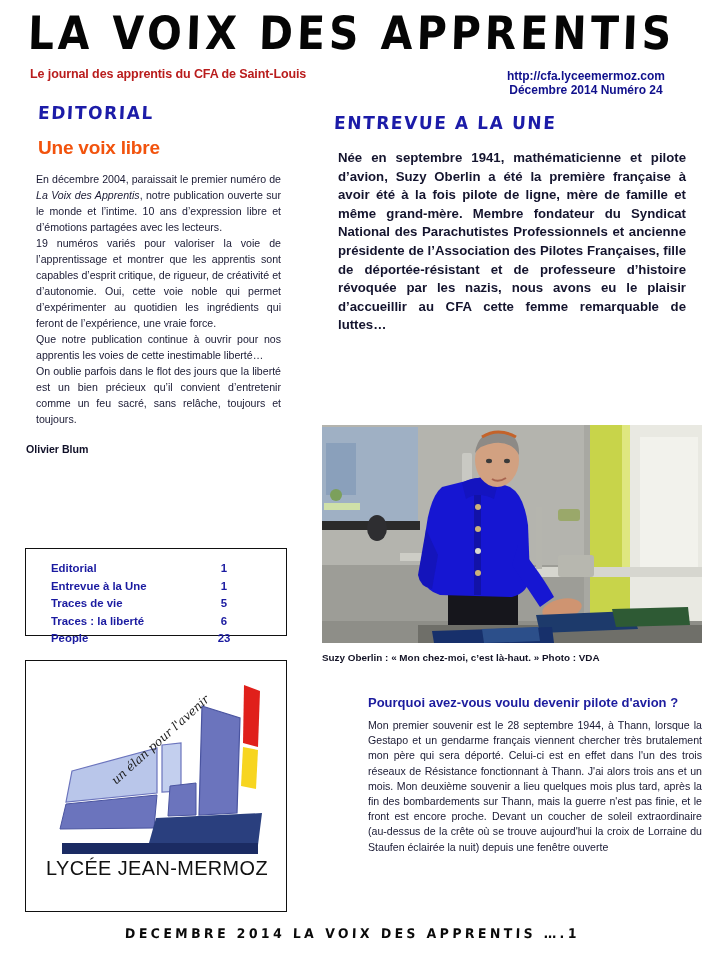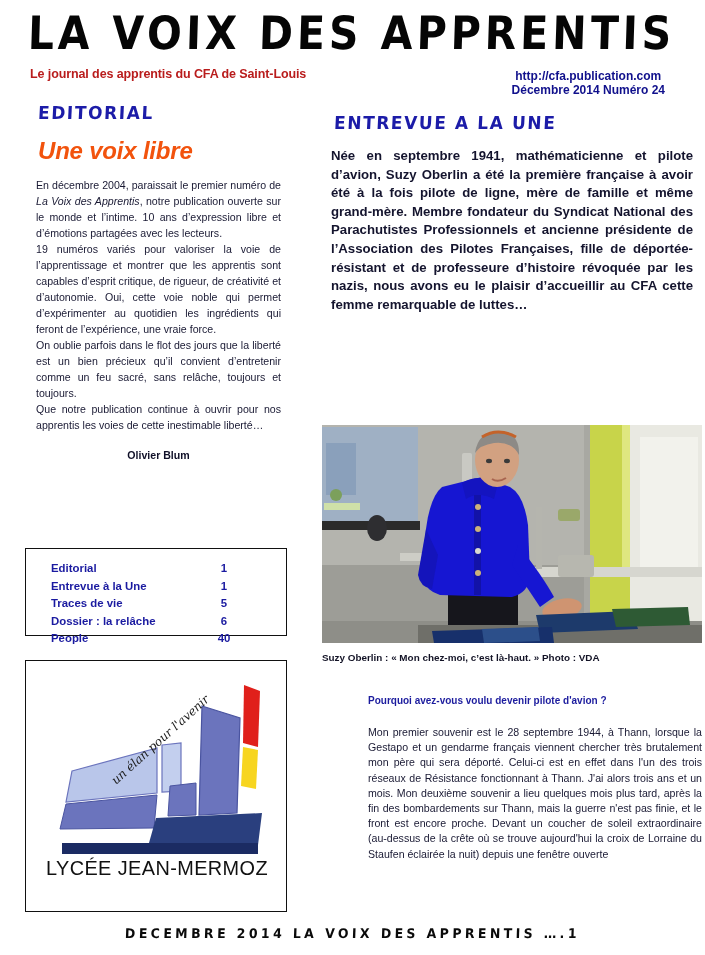--- a/index.html
+++ b/index.html
@@ -74,53 +74,52 @@
     font-size: 17px;
     letter-spacing: 1.6px;
     color: #1c1ca8;
     transform: scaleY(1.05) skewX(-3deg);
     transform-origin: left center;
     margin: 0 0 14px 12px;
     white-space: nowrap;
   }
   .rubric.right-rubric { margin-left: 12px; }
   .headline {
-    font-size: 24px;
+    font-size: 19px;
     font-weight: bold;
     color: #f2530d;
     margin: 0 0 12px 12px;
     letter-spacing: -0.2px;
-    font-style: italic;
   }
 
   
   .edito-body {
     font-size: 10.6px;
     line-height: 16px;
     text-align: justify;
     color: #191933;
     margin: 10px;
   }
   .edito-body p { margin: 0; }
   .edito-body em { font-style: italic; }
   .signature {
     margin-top: 16px;
-    text-align: center;
+    text-align: left;
     font-size: 10.6px;
     font-weight: bold;
     color: #101028;
   }
 
   .lede {
     font-size: 13.2px;
     line-height: 18.6px;
     font-weight: bold;
     text-align: justify;
     color: #14142e;
-    margin: 9px;
+    margin: 16px;
   }
 
   
   .toc-box {
     position: absolute;
     left: 25px; top: 548px;
     width: 262px;
     height: 88px;
     border: 1.3px solid #111111;
     box-sizing: border-box;
@@ -187,24 +186,24 @@
     color: #131326;
   }
 
   
   .interview {
     position: absolute;
     left: 368px; top: 695px;
     width: 334px;
   }
   .question {
-    font-size: 10px;
+    font-size: 13px;
     font-weight: bold;
     color: #1c1c9e;
-    margin: 0 0 19px 0;
+    margin: 0 0 8px 0;
   }
   .answer {
     font-size: 10.6px;
     line-height: 15.2px;
     text-align: justify;
     color: #191933;
     margin: 0;
   }
 
   
@@ -222,58 +221,58 @@
     white-space: nowrap;
   }
 </style>
 </head>
 <body>
 
 <div class="masthead">
   <div class="paper-title">LA VOIX DES APPRENTIS</div>
   <div class="subtitle">Le journal des apprentis du CFA de Saint-Louis</div>
   <div class="issue-block">
-    <div>http://cfa.publication.com</div>
+    <div>http://cfa.lyceemermoz.com</div>
     <div>Décembre 2014 Numéro 24</div>
   </div>
 </div>
 
 <div class="col-left">
   <div class="rubric">EDITORIAL</div>
   <div class="headline">Une voix libre</div>
   <div class="edito-body">
     <p>En décembre 2004, paraissait le premier numéro de <em>La Voix des Apprentis</em>, notre publication ouverte sur le monde et l’intime. 10 ans d’expression libre et d’émotions partagées avec les lecteurs.</p>
     <p>19 numéros variés pour valoriser la voie de l’apprentissage et montrer que les apprentis sont capables d’esprit critique, de rigueur, de créativité et d’autonomie. Oui, cette voie noble qui permet d’expérimenter au quotidien les ingrédients qui feront de l’expérience, une vraie force.</p>
+    <p>Que notre publication continue à ouvrir pour nos apprentis les voies de cette inestimable liberté…</p>
     <p>On oublie parfois dans le flot des jours que la liberté est un bien précieux qu’il convient d’entretenir comme un feu sacré, sans relâche, toujours et toujours.</p>
-    <p>Que notre publication continue à ouvrir pour nos apprentis les voies de cette inestimable liberté…</p>
   </div>
   <div class="signature">Olivier Blum</div>
 </div>
 
 <div class="toc-box">
   <ul class="toc-list">
     <li class="toc-row">
       <span class="toc-label">Editorial</span>
       <span class="toc-page">1</span>
     </li>
     <li class="toc-row">
       <span class="toc-label">Entrevue à la Une</span>
       <span class="toc-page">1</span>
     </li>
     <li class="toc-row">
       <span class="toc-label">Traces de vie</span>
       <span class="toc-page">5</span>
     </li>
     <li class="toc-row">
-      <span class="toc-label">Dossier : la relâche</span>
+      <span class="toc-label">Traces : la liberté</span>
       <span class="toc-page">6</span>
     </li>
     <li class="toc-row">
       <span class="toc-label">People</span>
-      <span class="toc-page">40</span>
+      <span class="toc-page">23</span>
     </li>
   </ul>
 </div>
 
 <div class="logo-box">
   <svg class="logo-art" viewBox="0 0 226 186">
 
     <polygon points="28,98 113,75 113,120 22,129" fill="#b9c6ea" stroke="#6b74bd" stroke-width="1.2"></polygon>
 
     <polygon points="118,72 137,70 137,118 118,119" fill="#c3cfee" stroke="#6b74bd" stroke-width="1.2"></polygon>

